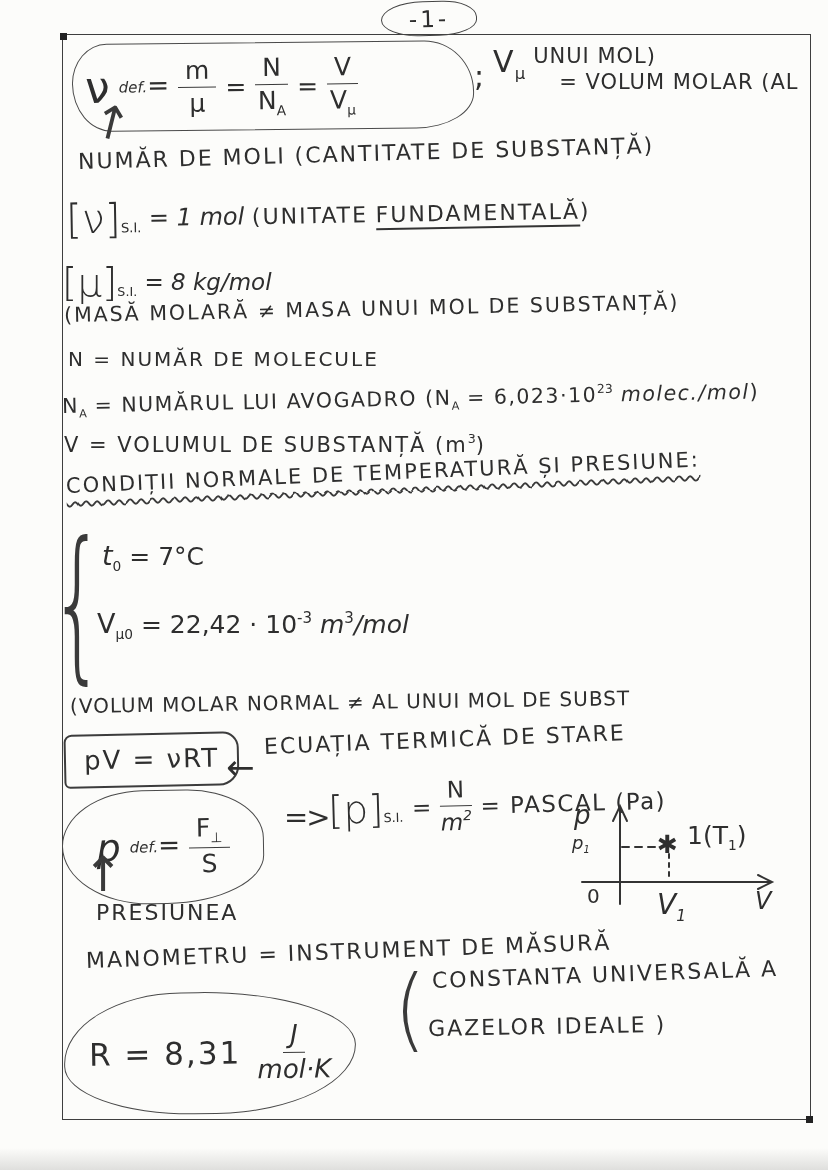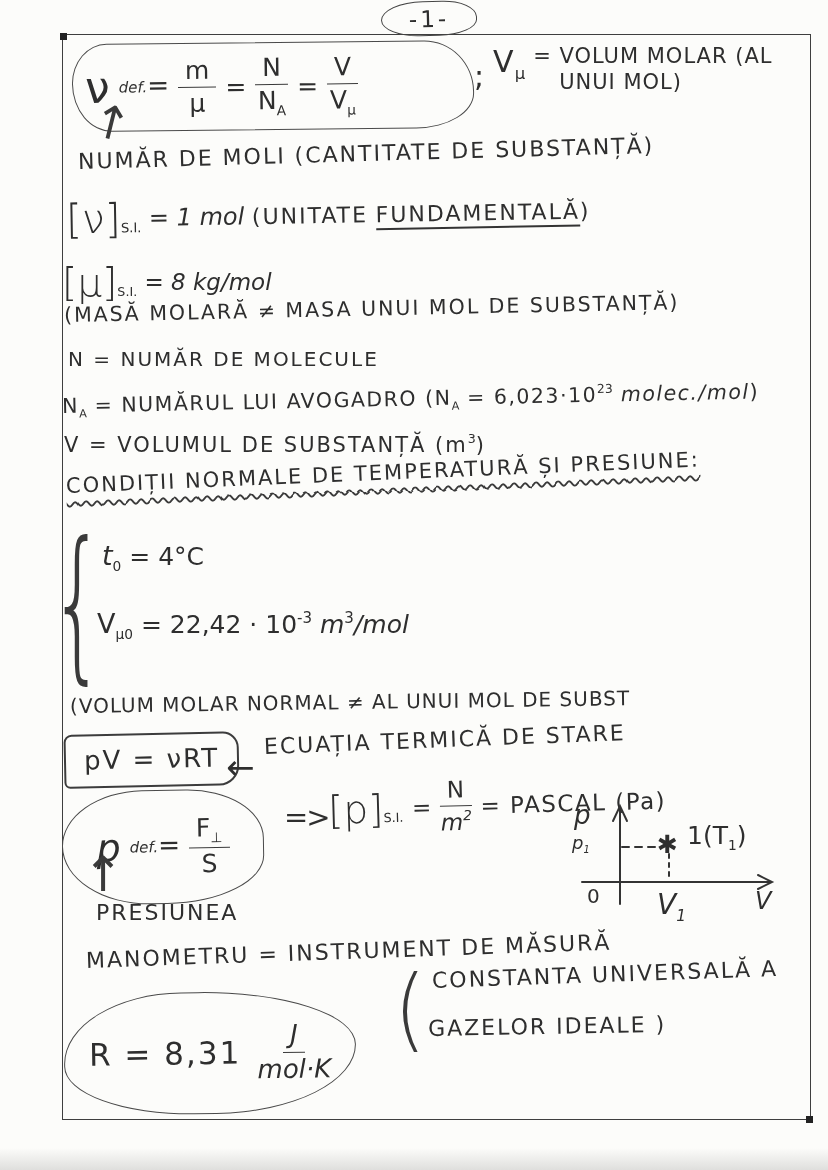--- a/index.html
+++ b/index.html
@@ -157,22 +157,22 @@
     <span class="frac">
       <span class="fn">V</span>
       <span class="fd"><span>V</span><sub>μ</sub></span>
     </span>
   </div>
 
   <div class="side-note">
     <span class="semi">;</span>
     <span class="vsym"><span>V</span><sub>μ</sub></span>
     <span class="side-lines">
+      <div>UNUI MOL)</div>
       <div>= VOLUM MOLAR (AL</div>
-      <div>UNUI MOL)</div>
     </span>
   </div>
 
   <span class="abs up-arrow" style="left:92px; top:100px; transform:rotate(14deg);">↑</span>
 
   <div class="abs hline" id="moles-line">NUMĂR DE MOLI (CANTITATE DE SUBSTANȚĂ)</div>
 
   <div class="abs" id="nu-si">
     <span class="bigbr">[ν]</span><sub>S.I.</sub>
     <span class="it">= 1 mol</span>
@@ -199,21 +199,21 @@
   <div class="abs hline" id="v-line">
     <span>V = VOLUMUL DE SUBSTANȚĂ (m</span><sup>3</sup><span>)</span>
   </div>
 
   <div class="abs hline" id="cond-title">CONDIȚII NORMALE DE TEMPERATURĂ ȘI PRESIUNE:</div>
 
   <span class="abs" id="brace">{</span>
 
   <div class="abs" id="t0">
     <span class="cond-sym it">t</span><sub>0</sub>
-    <span>= 4°C</span>
+    <span>= 7°C</span>
   </div>
 
 
   <div class="abs" id="v0">
     <span class="cond-sym">V</span><sub>μ0</sub>
     <span>= 22,42 · 10</span><sup>-3</sup>
     <span class="it">m</span><sup>3</sup><span class="it">/mol</span>
   </div>
 
   <div class="abs hline" id="vol-note">(VOLUM MOLAR NORMAL ≠ AL UNUI MOL DE SUBST</div>

